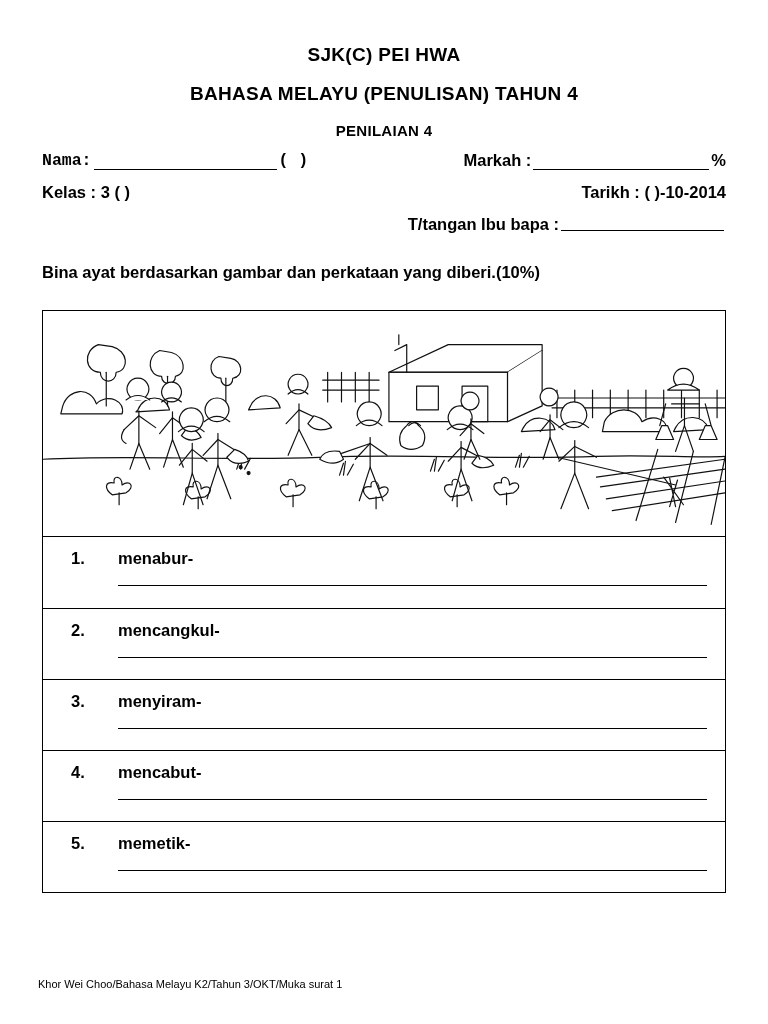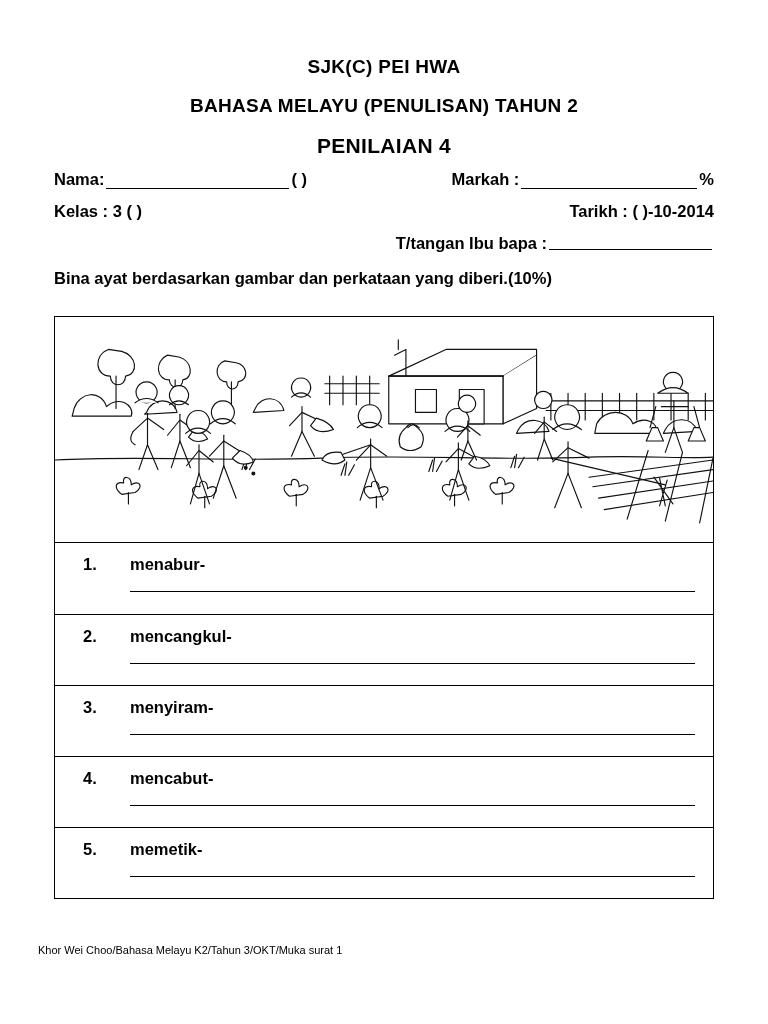--- a/index.html
+++ b/index.html
@@ -12,36 +12,36 @@
     height: 1024px;
     font-family: "Liberation Sans", sans-serif;
     color: #000000;
     position: relative;
     overflow: hidden;
   }
   .page {
     position: relative;
     width: 768px;
     height: 1024px;
-    padding: 16px;
+    padding: 4px;
     box-sizing: border-box;
   }
 
   
   .header {
     text-align: center;
     padding-top: 40px;
   }
   .header .line {
     font-weight: bold;
     letter-spacing: 0.3px;
   }
   .h-school { font-size: 19px; margin-bottom: 17px; }
   .h-subject { font-size: 19px; margin-bottom: 17px; }
-  .h-assess { font-size: 21px; margin-bottom: 12px; }
+  .h-assess { font-size: 15px; margin-bottom: 12px; }
 
   
   .info {
     margin: 0 38px;
     font-size: 16.5px;
     font-weight: bold;
   }
   .info-row {
     display: flex;
     align-items: flex-end;
@@ -52,27 +52,27 @@
   .rule {
     display: inline-block;
     border-bottom: 1.6px solid #000;
     height: 15px;
     margin: 0 2px;
   }
   .rule-nama { width: 183px; }
   .rule-markah { width: 176px; }
   .gap-right { margin-left: auto; }
 
-  .row1-left { display: flex; align-items: flex-end; }
+  .row1-left { display: flex; align-items: flex-end; font-family: Liberation Mono, monospace; }
   .row1-right { display: flex; align-items: flex-end; }
 
   .row-ttangan {
     display: flex;
     justify-content: flex-end;
-    margin-bottom: 16px;
+    margin-bottom: 29px;
   }
   .rule-ttangan { width: 163px; }
 
   
   .section-title {
     margin: 18px 38px 12px 38px;
     font-size: 16.5px;
     font-weight: bold;
   }
   .instruction {
@@ -124,34 +124,34 @@
     left: 75px;
     right: 18px;
     top: 48px;
     border-bottom: 1.6px solid #000;
   }
 
   
   .footer {
     position: absolute;
     left: 38px;
-    bottom: 68px;
+    bottom: 34px;
     font-size: 11px;
     font-family: "Liberation Sans", sans-serif;
     color: #000;
   }
 </style>
 </head>
 <body>
 
 <div class="page">
 
   <div class="header">
     <div class="line h-school">SJK(C) PEI HWA</div>
-    <div class="line h-subject">BAHASA MELAYU (PENULISAN) TAHUN 2</div>
+    <div class="line h-subject">BAHASA MELAYU (PENULISAN) TAHUN 4</div>
     <div class="line h-assess">PENILAIAN 4</div>
   </div>
 
   <div class="info">
 
     <div class="info-row">
       <span class="row1-left">
         <span class="label">Nama:</span>
         <span class="rule rule-nama"></span>
         <span class="label">(        )</span>

